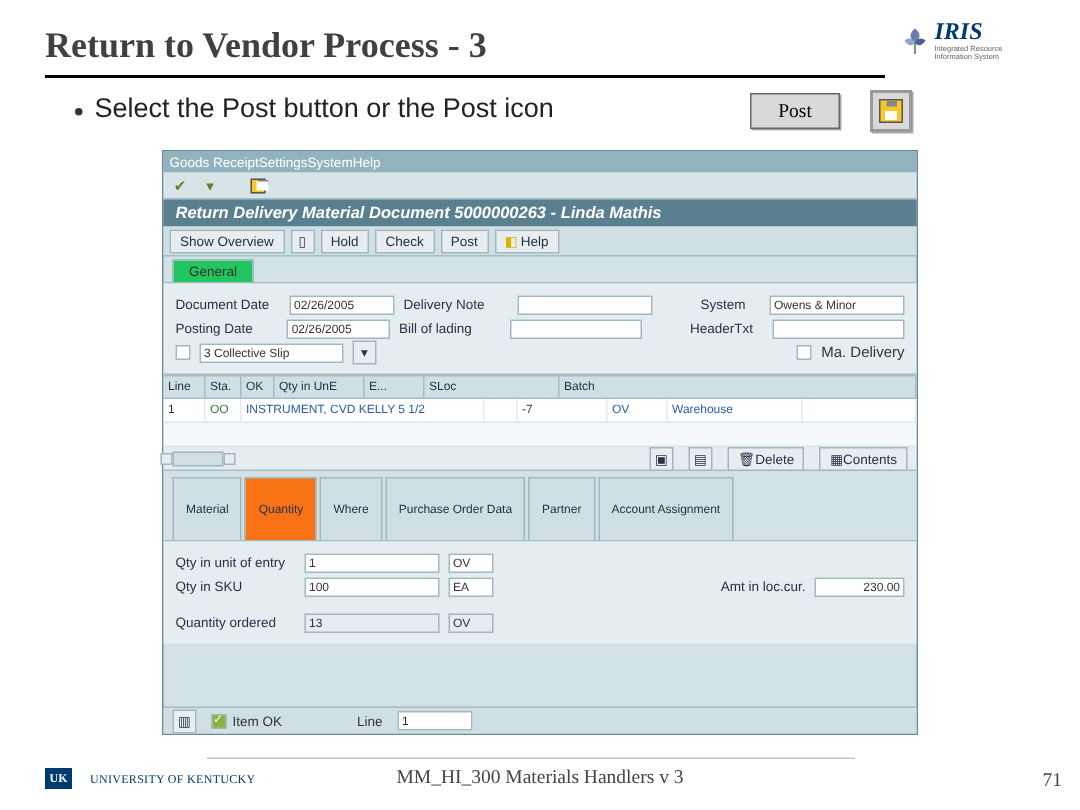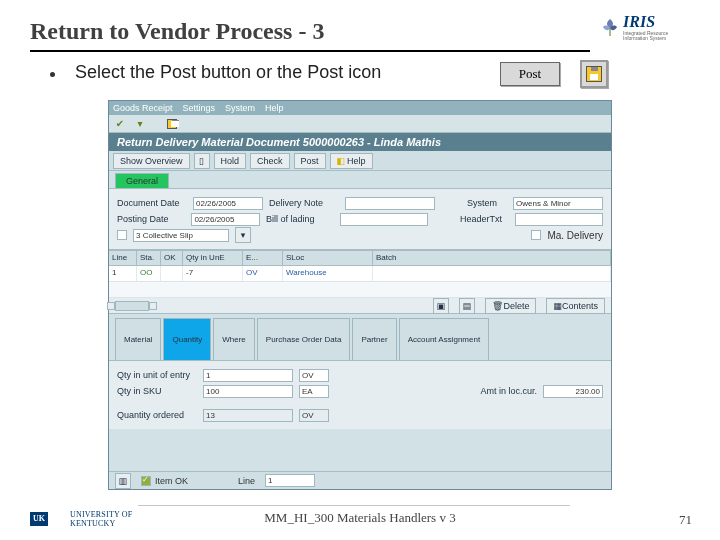--- a/index.html
+++ b/index.html
@@ -8,33 +8,33 @@
   
   .title-bar { position: absolute; left: 30px; top: 18px; }
   .title-text { font-size: 24px; font-weight: bold; color: #404040; font-family: "Comic Sans MS", cursive; }
   .title-hr { position: absolute; left: 30px; top: 50px; width: 560px; height: 2px; background: #000; }
   .iris-logo { position: absolute; right: 30px; top: 12px; width: 90px; height: 30px; display: flex; align-items: center; }
   .iris-petal { width: 20px; height: 20px; position: relative; }
   .iris-petal svg { width: 20px; height: 20px; }
   .iris-word { font-family: "Times New Roman", serif; font-style: italic; font-weight: bold; font-size: 16px; color: #003a70; margin-left: 3px; }
   .iris-sub { font-size: 5px; color: #666; line-height: 5px; margin-left: 3px; }
 
-  .bullet-row { position: absolute; left: 50px; top: 62px; display: flex; align-items: center; gap: 20px; }
+  .bullet-row { position: absolute; left: 50px; top: 62px; display: flex; align-items: center; gap: 8px; }
   .bullet-dot { width: 5px; height: 5px; background: #333; border-radius: 50%; margin-top: 4px; }
   .bullet-text { font-size: 18px; color: #222; }
 
   .post-btn-sample { position: absolute; left: 500px; top: 62px; width: 60px; height: 24px; border: 1px solid #666; background: #d9d9d9; font: 13px Tahoma; display: flex; align-items: center; justify-content: center; box-shadow: 1px 1px 0 #aaa; }
   .save-icon-sample { position: absolute; left: 580px; top: 60px; width: 28px; height: 28px; border: 2px solid #999; background: #d9d9d9; box-shadow: 1px 1px 0 #aaa; display: flex; align-items: center; justify-content: center; }
   .floppy { width: 16px; height: 16px; background: #f8c82b; position: relative; border: 1px solid #555; }
   .floppy::before { content: ""; position: absolute; top: 0; left: 4px; width: 7px; height: 4px; background: #888; }
   .floppy::after { content: ""; position: absolute; bottom: 1px; left: 3px; width: 8px; height: 6px; background: #fff; }
 
   
   .sap-window { position: absolute; left: 108px; top: 100px; width: 504px; height: 390px; background: #d1e1e6; border: 1px solid #6a8a99; font: 10px Tahoma, sans-serif; color: #333; }
-  .sap-menubar { height: 14px; background: #92b3bd; color: #fff; display: flex; align-items: center; padding-left: 4px; gap: 10px; font-size: 9px; }
+  .sap-menubar { height: 14px; background: #92b3bd; color: #fff; display: flex; align-items: center; padding-left: 4px; font-size: 9px; }
   .sap-toolbar { height: 18px; background: #d6e4e8; border-bottom: 1px solid #a8bcc4; display: flex; align-items: center; padding: 0 4px; gap: 6px; }
   .tb-icon { width: 14px; height: 14px; display: inline-flex; align-items: center; justify-content: center; color: #6a8020; }
   .sap-titlebar { height: 18px; background: #5a7f8f; display: flex; align-items: center; padding-left: 8px; }
   .sap-titlebar span { font-style: italic; color: #fff; font-size: 11px; font-weight: bold; }
   .sap-apptb { height: 20px; background: #cfdfe4; border-bottom: 1px solid #a8bcc4; display: flex; align-items: center; padding: 0 4px; gap: 4px; }
   .sap-btn { height: 16px; padding: 0 6px; background: #e8eef0; border: 1px solid #9fb7c0; display: inline-flex; align-items: center; font-size: 9px; color: #234; }
   .sap-btn.sq { width: 16px; padding: 0; justify-content: center; }
 
   .general-strip { height: 18px; border-bottom: 1px solid #a8bcc4; }
   .tab-general { display: inline-block; margin: 2px 0 0 6px; padding: 2px 10px; background: #22c55e; border: 1px solid #9fb7c0; border-bottom: none; font-size: 9px; }
@@ -53,39 +53,39 @@
   .blue-link { color: #2a5da8; }
 
   .scroll-strip { height: 16px; background: #e5edf0; border-bottom: 1px solid #a8bcc4; display: flex; align-items: center; gap: 10px; padding: 0 6px; }
   .scroll-box { width: 34px; height: 10px; background: #cfdfe4; border: 1px solid #9fb7c0; position: relative; }
   .scroll-box::before, .scroll-box::after { content: ""; position: absolute; width: 8px; height: 8px; top: 0; background: #e8eef0; border: 1px solid #9fb7c0; box-sizing: border-box; }
   .scroll-box::before { left: -9px; }
   .scroll-box::after { right: -9px; }
 
   .detail-tabs { display: flex; gap: 2px; padding: 4px 6px 0; background: #d1e1e6; border-bottom: 1px solid #a8bcc4; }
   .dtab { padding: 16px 8px; background: #cfdfe4; border: 1px solid #9fb7c0; border-bottom: none; font-size: 8px; color: #234; }
-  .dtab.active { background: #0ea5e9; }
+  .dtab.active { background: #f97316; }
 
   .detail-body { background: #e5edf0; padding: 6px 8px; }
   .dr { display: flex; align-items: center; height: 16px; gap: 6px; }
   .dl { width: 80px; font-size: 9px; color: #234; }
   .di { height: 13px; background: #fff; border: 1px solid #9fb7c0; font-size: 8px; padding: 0 2px; display: inline-flex; align-items: center; }
 
   .status-strip { position: absolute; bottom: 0; left: 0; right: 0; height: 18px; background: #cfdfe4; border-top: 1px solid #a8bcc4; display: flex; align-items: center; padding: 0 6px; gap: 10px; font-size: 9px; }
   .item-ok { display: flex; align-items: center; gap: 4px; }
   .chk.checked { background: #8fb03a; position: relative; }
   .chk.checked::after { content: "✓"; position: absolute; font-size: 8px; top: -2px; left: 0; color: #fff; }
 
   
   .footer-hr { position: absolute; left: 138px; bottom: 34px; width: 432px; height: 1px; background: #c4c4c4; }
   .uk-logo { position: absolute; left: 30px; bottom: 12px; width: 150px; height: 18px; display: flex; align-items: center; }
   .uk-mark { width: 18px; height: 14px; background: #003a70; color: #fff; font: bold 8px/14px Georgia; text-align: center; }
-  .uk-word { font: 8px Georgia; color: #003a70; margin-left: 22px; letter-spacing: 0.2px; }
+  .uk-word { font: 8px Georgia; color: #003a70; margin-left: 12px; letter-spacing: 0.2px; }
   .footer-text { position: absolute; left: 0; right: 0; bottom: 14px; text-align: center; font: 13px "Trebuchet MS"; color: #444; }
-  .slide-no { position: absolute; right: 28px; bottom: 12px; font: 13px "Trebuchet MS"; color: #444; }
+  .slide-no { position: absolute; right: 12px; bottom: 12px; font: 13px "Trebuchet MS"; color: #444; }
 </style>
 </head>
 <body>
 
 <div class="title-bar">
   <span class="title-text">Return to Vendor Process - 3</span>
 </div>
 <div class="title-hr"></div>
 
 <div class="iris-logo">
@@ -183,20 +183,21 @@
     <div class="gh" style="width:24px">Sta.</div>
     <div class="gh" style="width:22px">OK</div>
     <div class="gh" style="width:60px">Qty in UnE</div>
     <div class="gh" style="width:40px">E...</div>
     <div class="gh" style="width:90px">SLoc</div>
     <div class="gh" style="flex:1">Batch</div>
   </div>
   <div class="grid-row">
     <div class="gr" style="width:28px">1</div>
     <div class="gr" style="width:24px;color:#3a7a3a">OO</div>
+    <div class="gr blue-link" style="width:162px">INSTRUMENT, CVD KELLY 5 1/2</div>
     <div class="gr" style="width:22px"></div>
     <div class="gr" style="width:60px">-7</div>
     <div class="gr blue-link" style="width:40px">OV</div>
     <div class="gr blue-link" style="width:90px">Warehouse</div>
     <div class="gr" style="flex:1"></div>
   </div>
   <div class="grid-row" style="background:#f4f8fa;"></div>
 
   <div class="scroll-strip">
     <span class="scroll-box"></span>

